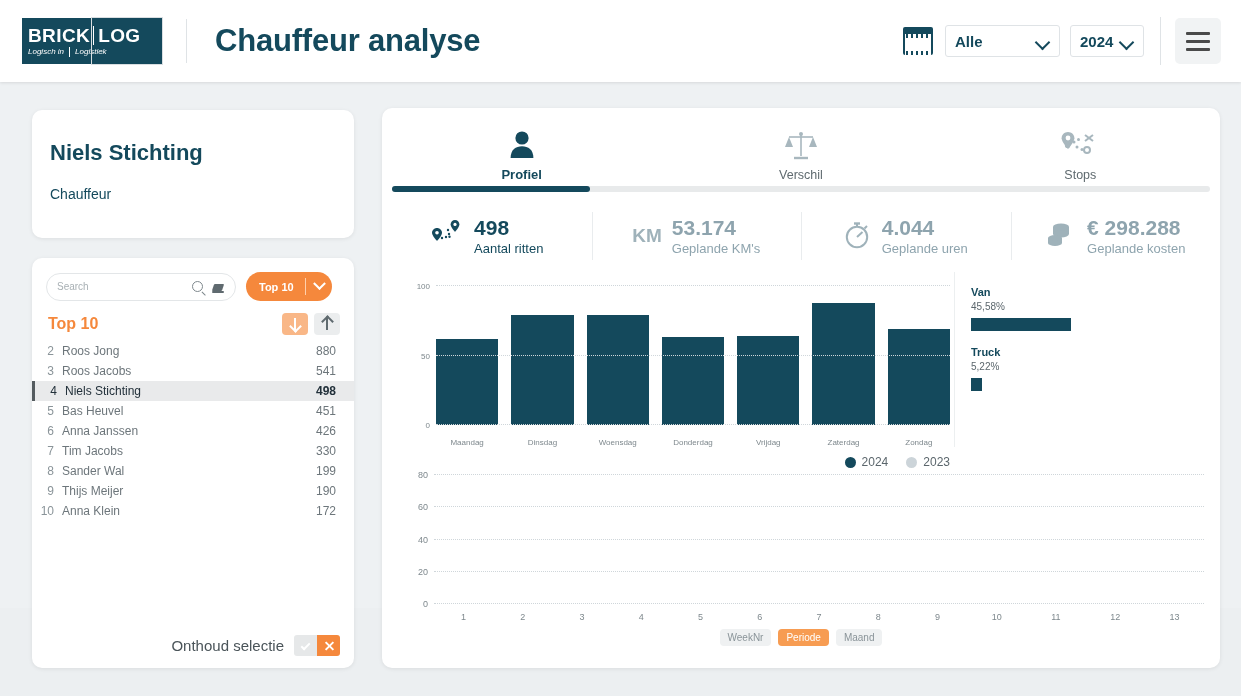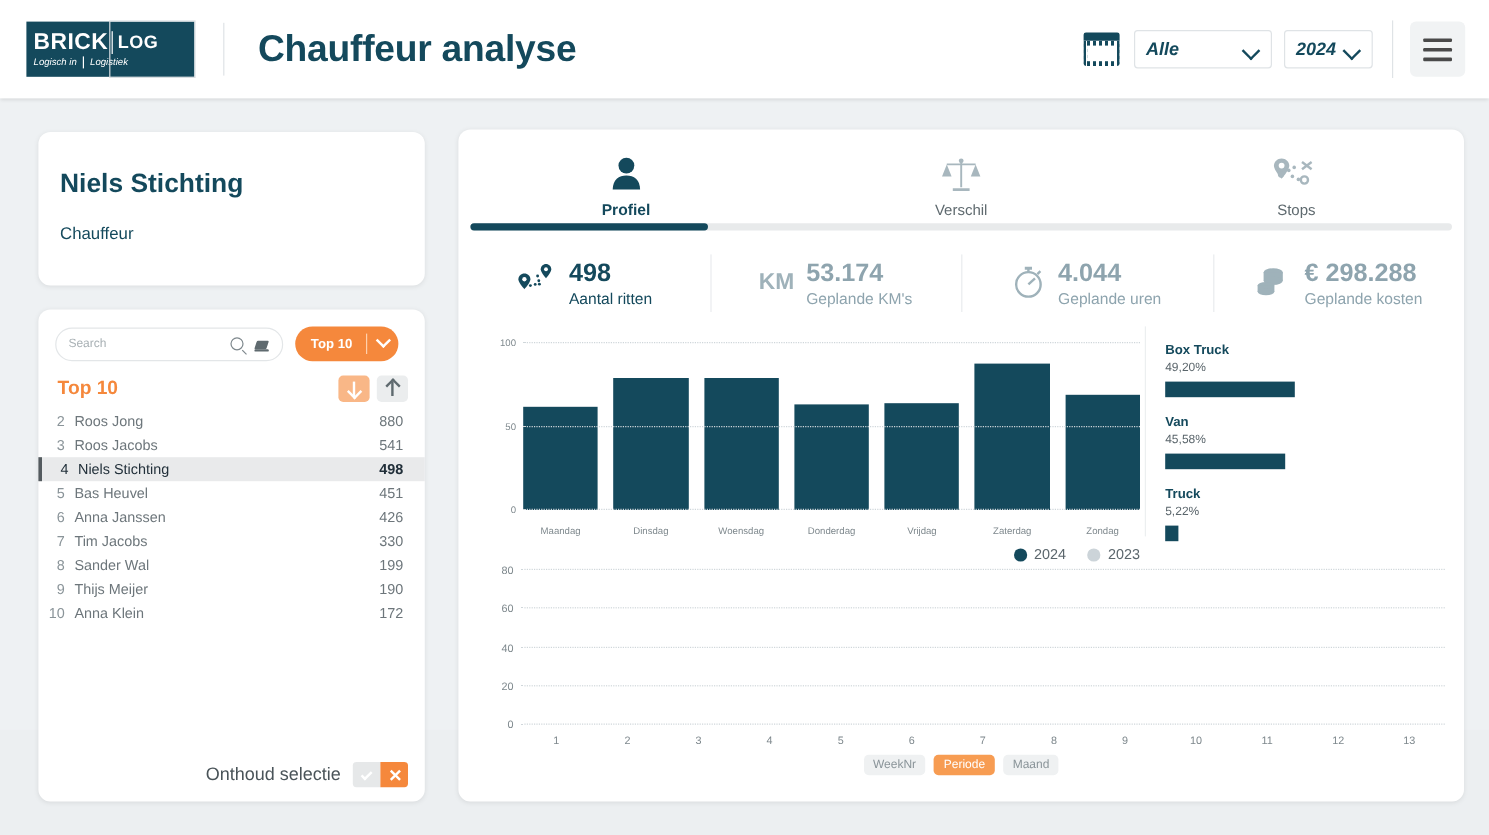--- a/index.html
+++ b/index.html
@@ -18,21 +18,21 @@
     background:#ffffff;display:flex;align-items:center;
     box-shadow:0 1px 3px rgba(0,0,0,.10);
   }
   .logo-box{
     margin-left:22px;width:140px;height:46px;background:#14495c;
     display:flex;flex-direction:column;justify-content:center;
     position:relative;padding:3px 6px;
   }
   .logo-row{display:flex;align-items:flex-end;height:20px;}
   .logo-brick{color:#fff;font-weight:bold;font-size:19px;letter-spacing:.4px;line-height:19px;}
-  .logo-log{color:#fff;font-weight:bold;font-size:15px;letter-spacing:.4px;line-height:19px;margin-left:3px;
+  .logo-log{color:#fff;font-weight:bold;font-size:19px;letter-spacing:.4px;line-height:19px;margin-left:3px;
             border-left:1px solid #ffffff;padding-left:4px;text-align:center;}
   .logo-sub{display:flex;margin-top:2px;height:11px;align-items:center;}
   .logo-sub span{color:#ffffff;font-size:8px;font-style:italic;line-height:10px;}
   .logo-sub .s2{margin-left:5px;border-left:1px solid #ffffff;padding-left:5px;}
   .logo-frame{position:absolute;right:-1px;top:-1px;bottom:-1px;width:72px;border:1px solid #d9dee1;}
   .hdr-divider{width:1px;height:44px;background:#dfe3e6;margin-left:24px;}
   .hdr-title{
     margin-left:28px;font-size:31px;font-weight:bold;color:#14495c;letter-spacing:-.2px;
   }
   .hdr-right{margin-left:auto;display:flex;align-items:center;padding-right:20px;}
@@ -44,21 +44,21 @@
       repeating-linear-gradient(to right,#fff 0 3px,#14495c 3px 5px),
       repeating-linear-gradient(to bottom,#fff 0 3px,#14495c 3px 5px);
     background-size:100% 100%,100% 100%,100% 100%;
   }
   .cal-icon .grid{position:absolute;left:3px;top:11px;width:24px;height:13px;
     background-image:repeating-linear-gradient(to right,#fff 0 3px,transparent 3px 5px),
                      repeating-linear-gradient(to bottom,#fff 0 3px,transparent 3px 5px);
     background-blend-mode:multiply;}
   .sel{
     height:32px;border:1px solid #dfe3e6;border-radius:3px;display:flex;align-items:center;
-    padding:0 9px;background:#fff;font-weight:bold;color:#14495c;font-size:15px;margin-right:10px;cursor:pointer;font-style:italic;
+    padding:0 9px;background:#fff;font-weight:bold;color:#14495c;font-size:15px;margin-right:10px;cursor:pointer;
   }
   .sel.alle{width:115px;}
   .sel.year{width:74px;}
   .sel .lbl{flex:0 0 auto;}
   .chev{margin-left:auto;width:13px;height:8px;position:relative;}
   .chev:before{content:"";position:absolute;left:0;top:0;width:9px;height:9px;
     border-right:2px solid #14495c;border-bottom:2px solid #14495c;transform:rotate(45deg);}
   .hdr-sep{width:1px;height:48px;background:#dfe3e6;margin:0 14px 0 6px;}
   .burger{width:46px;height:46px;background:#f1f3f4;border-radius:5px;display:flex;
     flex-direction:column;justify-content:center;align-items:center;gap:5px;cursor:pointer;}
@@ -466,27 +466,20 @@
             <div>Dinsdag</div>
             <div>Woensdag</div>
             <div>Donderdag</div>
             <div>Vrijdag</div>
             <div>Zaterdag</div>
             <div>Zondag</div>
           </div>
       </div>
       <div class="veh" id="veh-list">
           <div class="veh-item">
-            <div class="veh-name">Box Truck</div>
-            <div class="veh-pct">49,20%</div>
-            <div class="veh-track">
-              <div class="veh-fill" style="width: 49.2%;"></div>
-            </div>
-          </div>
-          <div class="veh-item">
             <div class="veh-name">Van</div>
             <div class="veh-pct">45,58%</div>
             <div class="veh-track">
               <div class="veh-fill" style="width: 45.58%;"></div>
             </div>
           </div>
           <div class="veh-item">
             <div class="veh-name">Truck</div>
             <div class="veh-pct">5,22%</div>
             <div class="veh-track">

